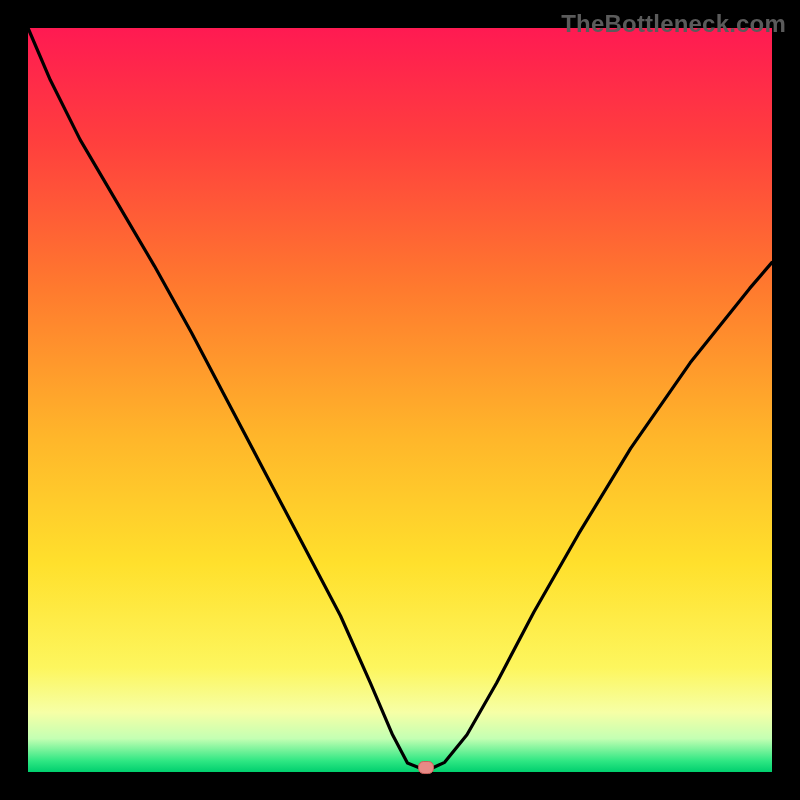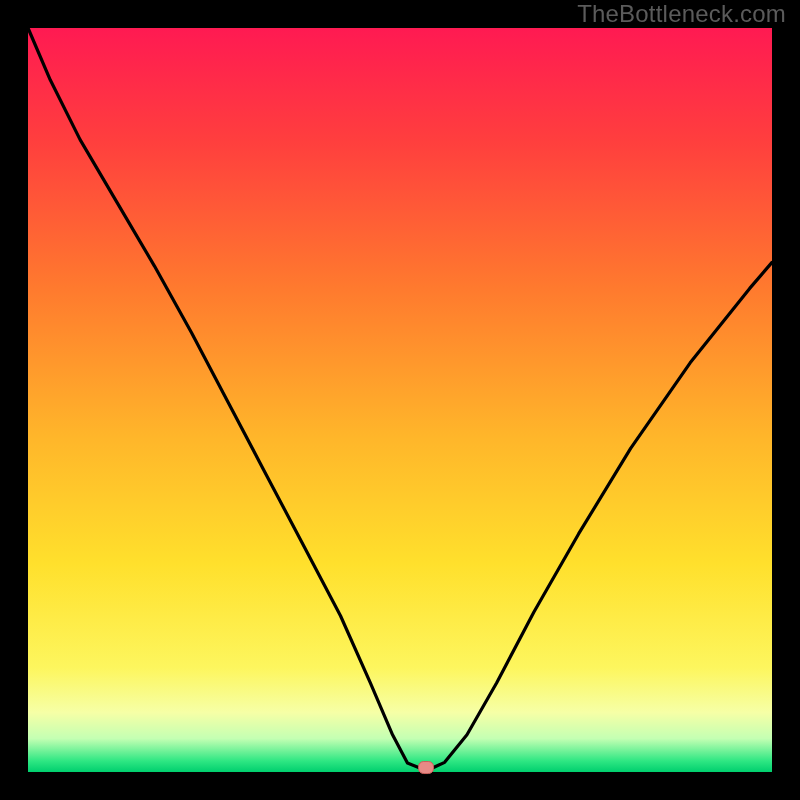--- a/index.html
+++ b/index.html
@@ -12,25 +12,25 @@
     font-family: Arial, Helvetica, sans-serif;
   }
   .frame {
     position: relative;
     width: 800px;
     height: 800px;
     background: #000;
   }
   .watermark {
     position: absolute;
-    top: 0;
+    top: 10px;
     right: 14px;
     color: #5b5b5b;
     font-size: 24px;
-    font-weight: 400;
+    font-weight: 700;
     letter-spacing: 0.2px;
     z-index: 5;
   }
   svg {
     position: absolute;
     left: 0;
     top: 0;
   }
 </style>
 </head>

